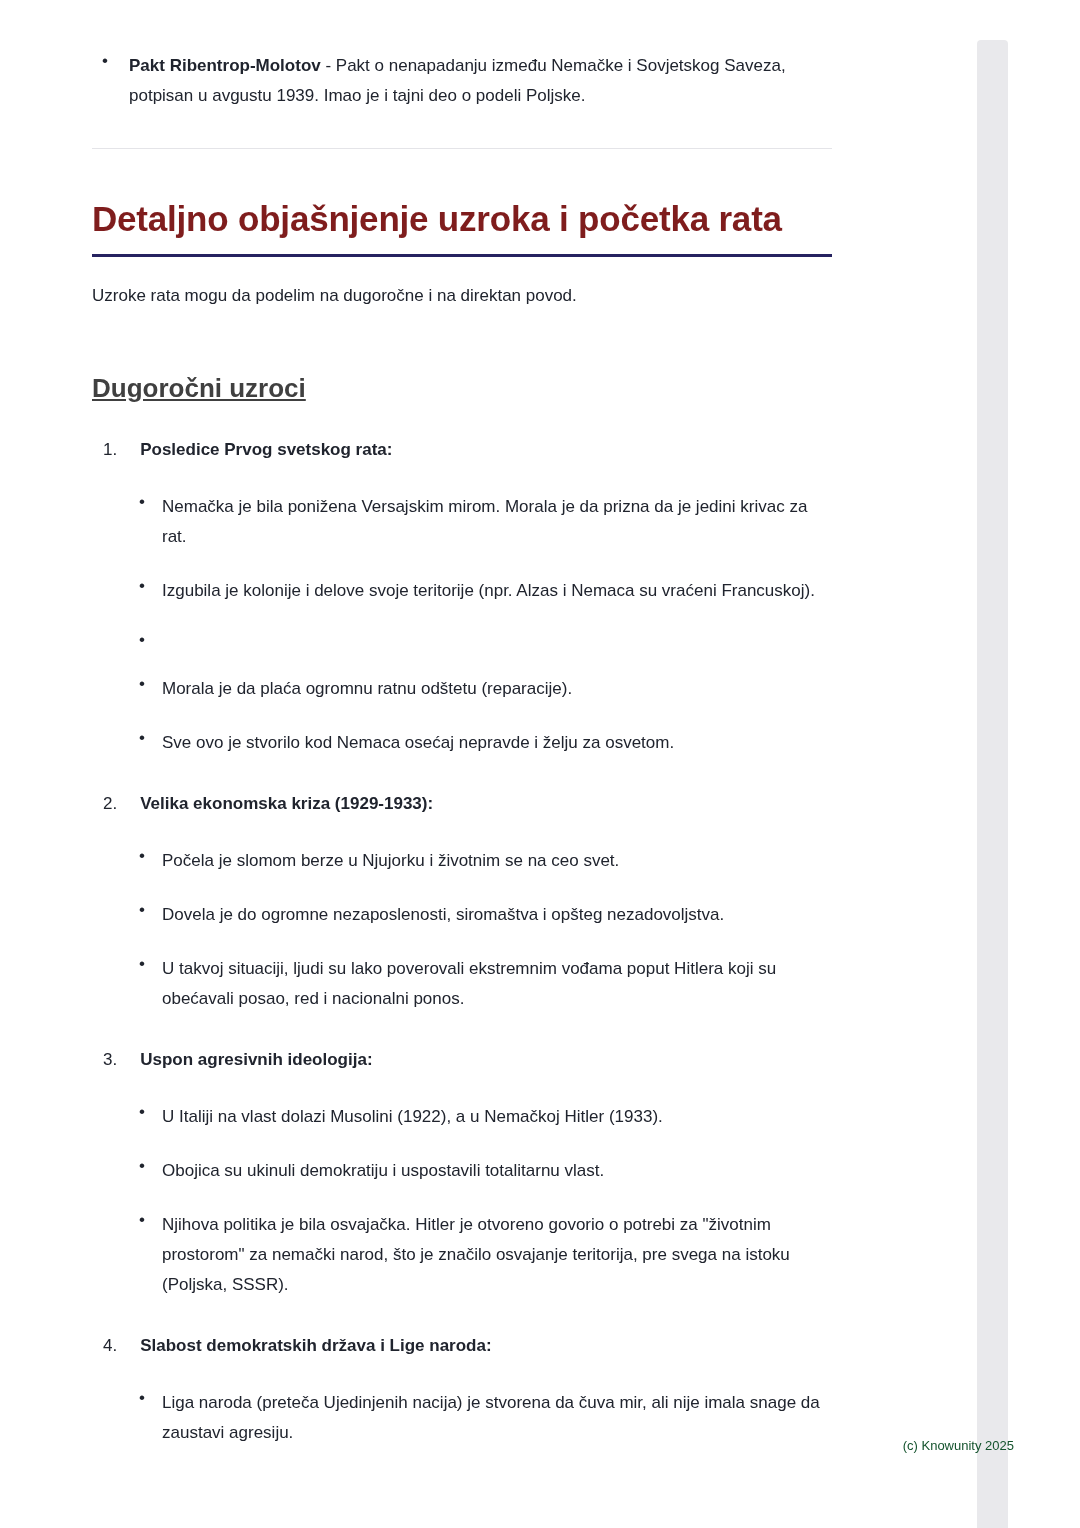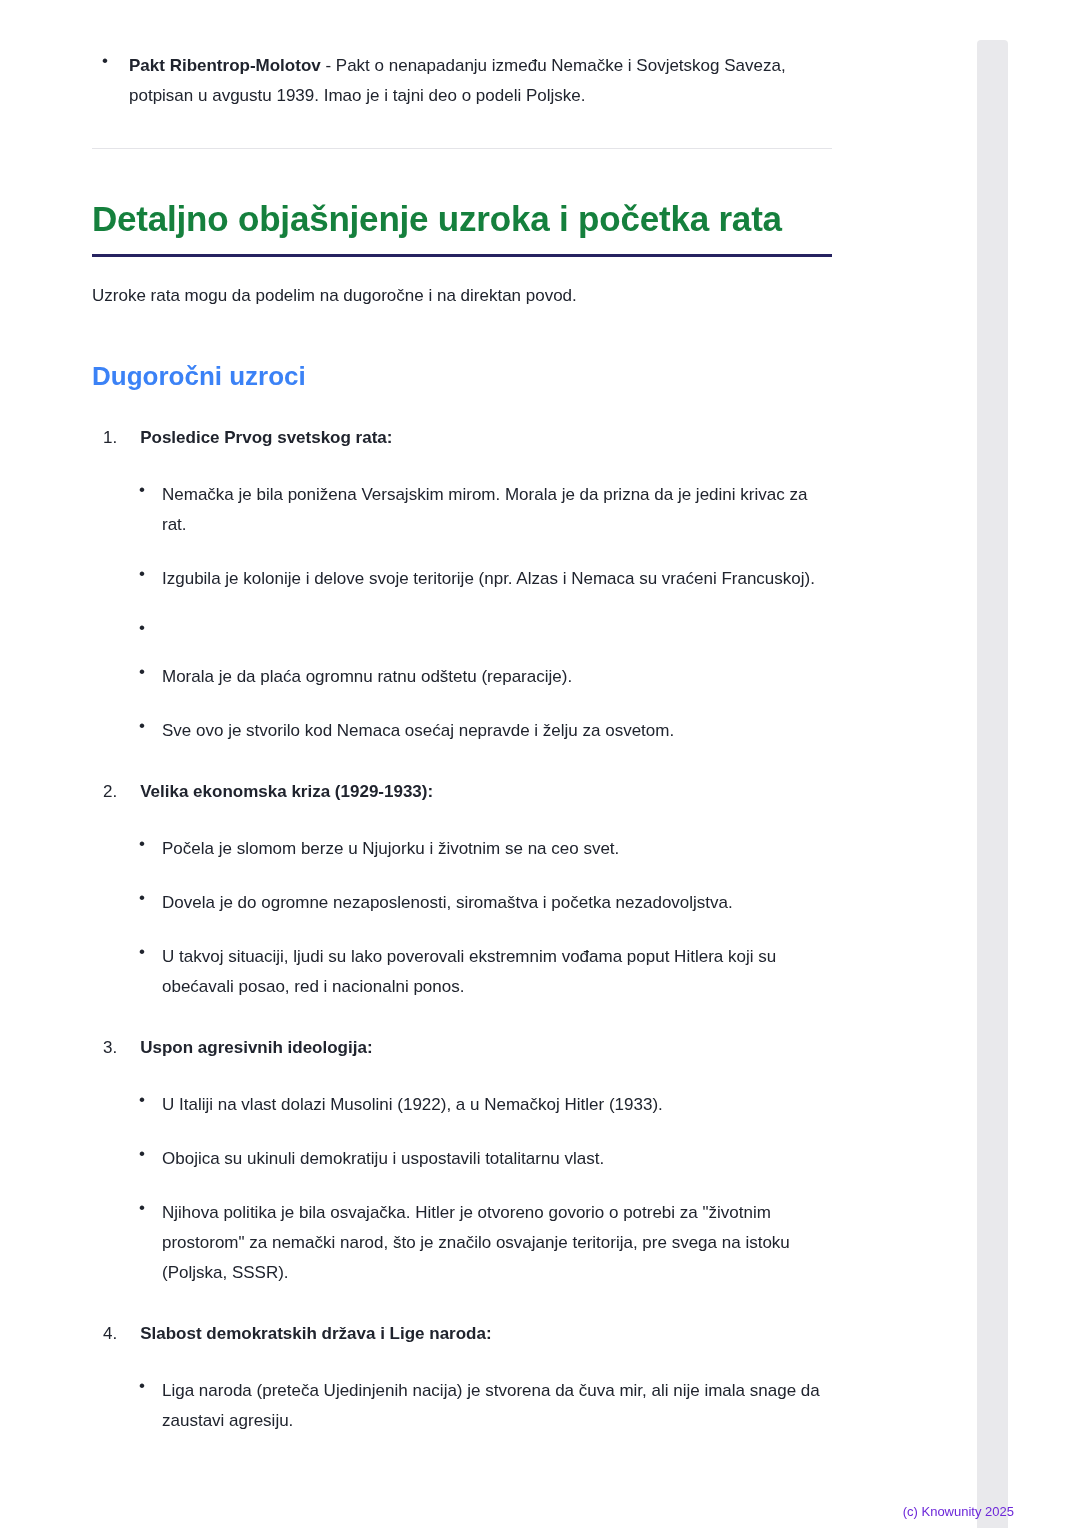--- a/index.html
+++ b/index.html
@@ -49,36 +49,37 @@
   .divider {
     border: none;
     border-top: 1px solid #e4e4e8;
     margin: 32px 0 0 0;
   }
   h1.page-title {
     margin: 46px 0 0 0;
     font-size: 35px;
     line-height: 47px;
     font-weight: 700;
-    color: #15803d;
+    color: #7f1d1d;
     letter-spacing: -0.2px;
     padding-bottom: 12px;
     border-bottom: 3px solid #262260;
   }
   .para {
     margin: 24px 0 0 0;
     font-size: 17px;
     line-height: 30px;
   }
   h2.section-heading {
-    margin: 48px 0 0 0;
+    margin: 60px 0 0 0;
     font-size: 26px;
     line-height: 34px;
     font-weight: 700;
-    color: #3b82f6;
+    color: #404040;
+    text-decoration: underline;
   }
   .numbered-list {
     margin-top: 30px;
   }
   .num-item {
     margin-bottom: 26px;
   }
   .num-head {
     display: flex;
     align-items: flex-start;
@@ -107,25 +108,25 @@
     position: absolute;
     left: 977px;
     top: 40px;
     width: 31px;
     height: 1488px;
     background: #e9e9ec;
     border-radius: 4px 4px 0 0;
   }
   .watermark {
     position: absolute;
-    top: 1503px;
+    top: 1437px;
     right: 66px;
     font-size: 13px;
     line-height: 18px;
-    color: #6d28d9;
+    color: #14532d;
     z-index: 2;
     white-space: nowrap;
   }
 </style>
 </head>
 <body>
 
 <div class="content">
 
   <div class="top-list">
@@ -176,21 +177,21 @@
           <span class="num-label">2.</span>
           <strong class="num-title">Velika ekonomska kriza (1929-1933):</strong>
         </div>
         <div class="sub-bullets">
           <div class="bullet-row">
             <span class="marker">•</span>
             <p class="bullet-text">Počela je slomom berze u Njujorku i životnim se na ceo svet.</p>
           </div>
           <div class="bullet-row">
             <span class="marker">•</span>
-            <p class="bullet-text">Dovela je do ogromne nezaposlenosti, siromaštva i početka nezadovoljstva.</p>
+            <p class="bullet-text">Dovela je do ogromne nezaposlenosti, siromaštva i opšteg nezadovoljstva.</p>
           </div>
           <div class="bullet-row">
             <span class="marker">•</span>
             <p class="bullet-text">U takvoj situaciji, ljudi su lako poverovali ekstremnim vođama poput Hitlera koji su obećavali posao, red i nacionalni ponos.</p>
           </div>
         </div>
       </div>
       <div class="num-item">
         <div class="num-head">
           <span class="num-label">3.</span>

